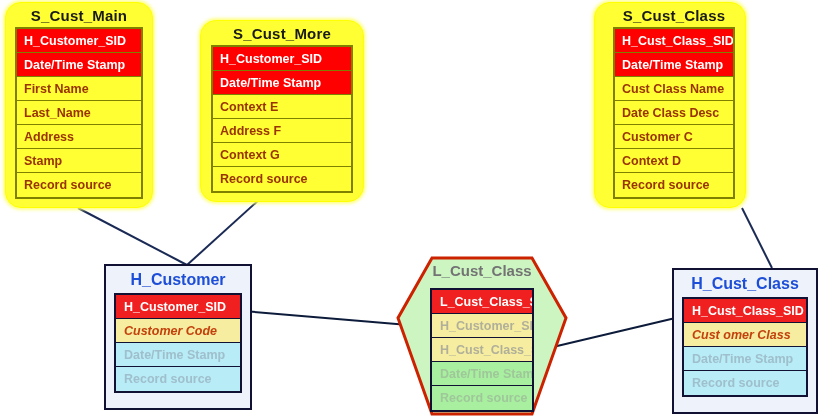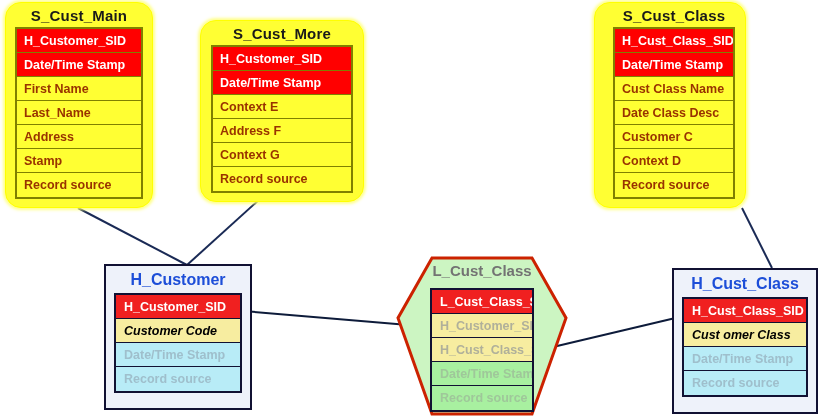--- a/index.html
+++ b/index.html
@@ -105,21 +105,21 @@
     box-sizing: border-box;
     border-bottom: 1px solid #111133;
     padding-left: 8px;
     font-size: 12.5px;
     font-weight: bold;
     white-space: nowrap;
     overflow: hidden;
   }
   .hub-row:last-child { border-bottom: none; }
   .hub-row.key   { background: #f02020; color: #ffffff; }
-  .hub-row.bk    { background: #f7eda0; color: #000000; font-style: italic; }
+  .hub-row.bk    { background: #f7eda0; color: #c2410c; font-style: italic; }
   .hub-row.meta  { background: #b8ecf7; color: #9fbfcc; }
 
   
   .link-wrap {
     position: absolute;
     z-index: 3;
   }
   .hexbg {
     position: absolute;
     left: 0; top: 0;

